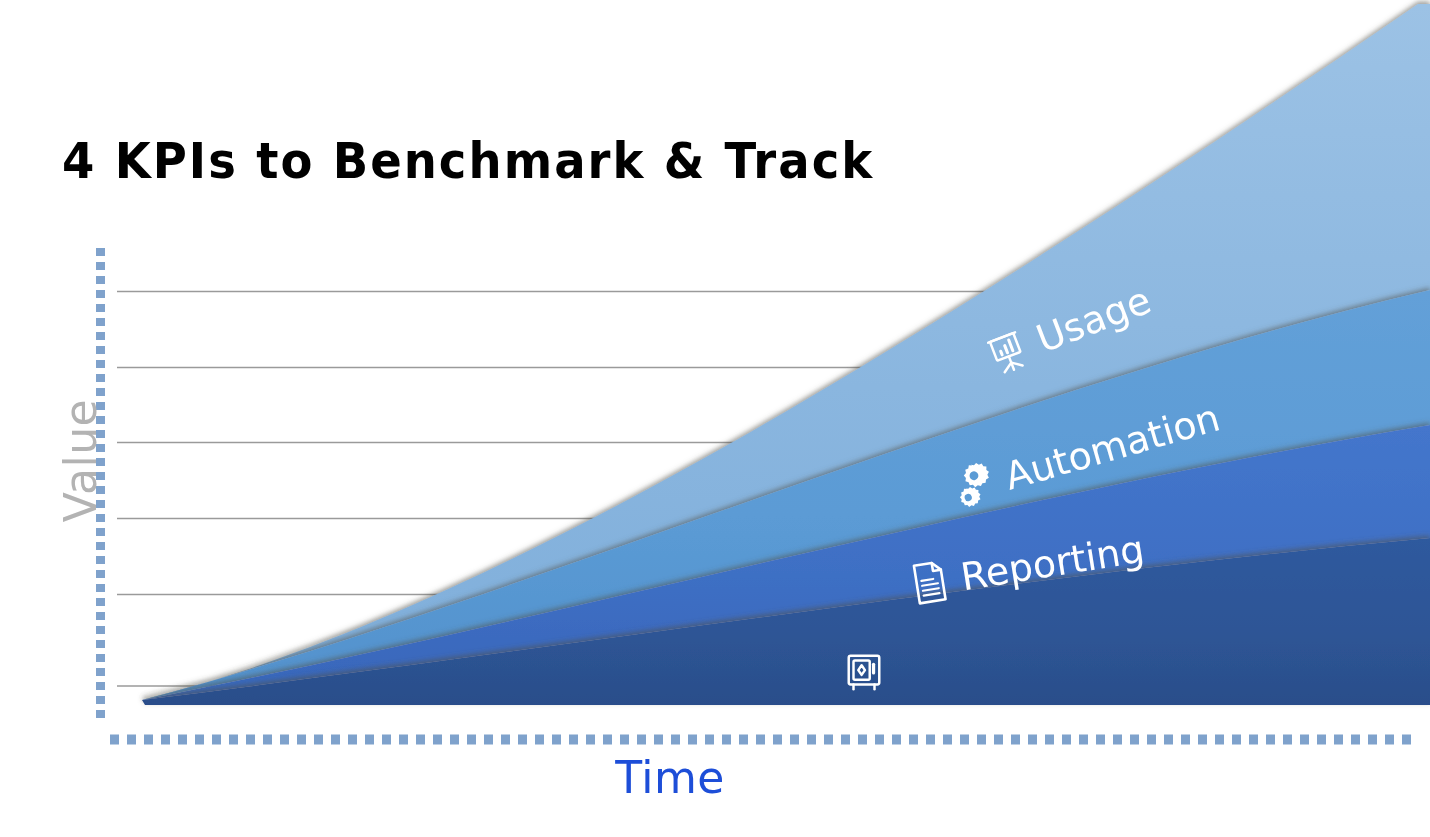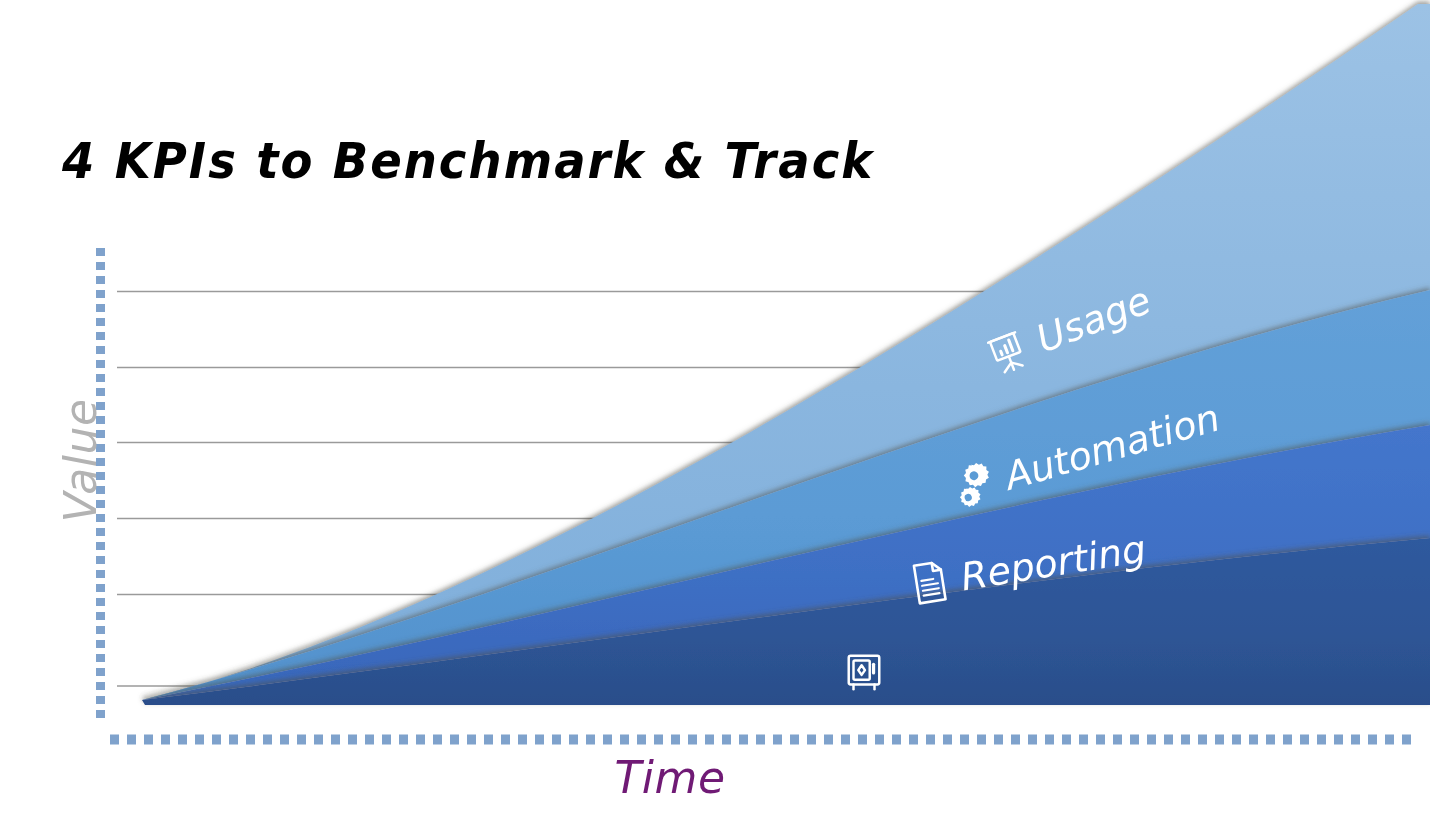--- a/index.html
+++ b/index.html
@@ -10,21 +10,20 @@
   }
   body {
     font-family: "Liberation Sans", sans-serif;
   }
   #stage {
     position: relative;
     width: 1430px;
     height: 837px;
     background: #ffffff;
     overflow: hidden;
-    font-style: italic;
   }
 
   
   #title {
     position: absolute;
     left: 62px;
     top: 132px;
     font-family: "DejaVu Sans", sans-serif;
     font-size: 50px;
     font-weight: 700;
@@ -64,21 +63,21 @@
     letter-spacing: 0.5px;
   }
   #time-axis-title {
     position: absolute;
     left: 520px;
     top: 752px;
     width: 300px;
     text-align: center;
     font-family: "DejaVu Sans", sans-serif;
     font-size: 44px;
-    color: #701a75;
+    color: #1d4ed8;
     letter-spacing: 0.5px;
   }
 
   
   .band-label {
     position: absolute;
     display: flex;
     align-items: center;
     gap: 10px;
     color: #ffffff;

